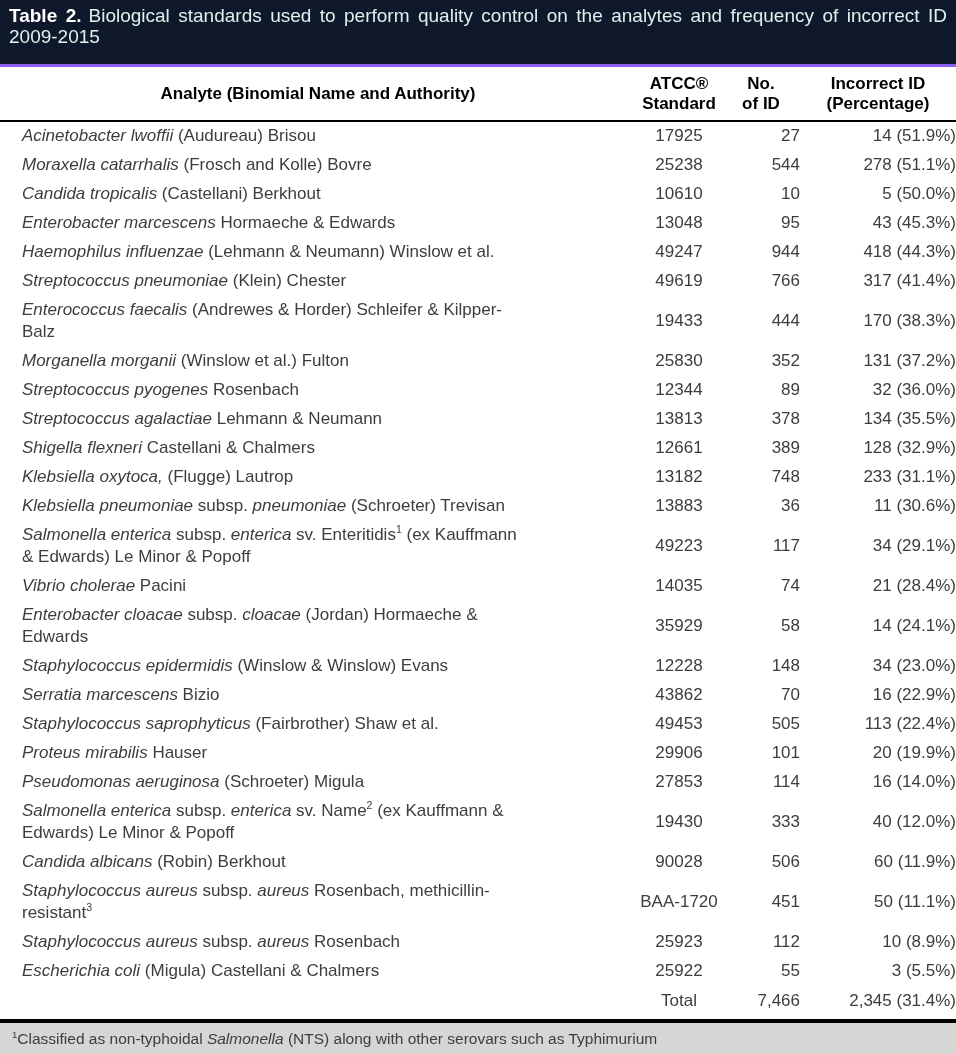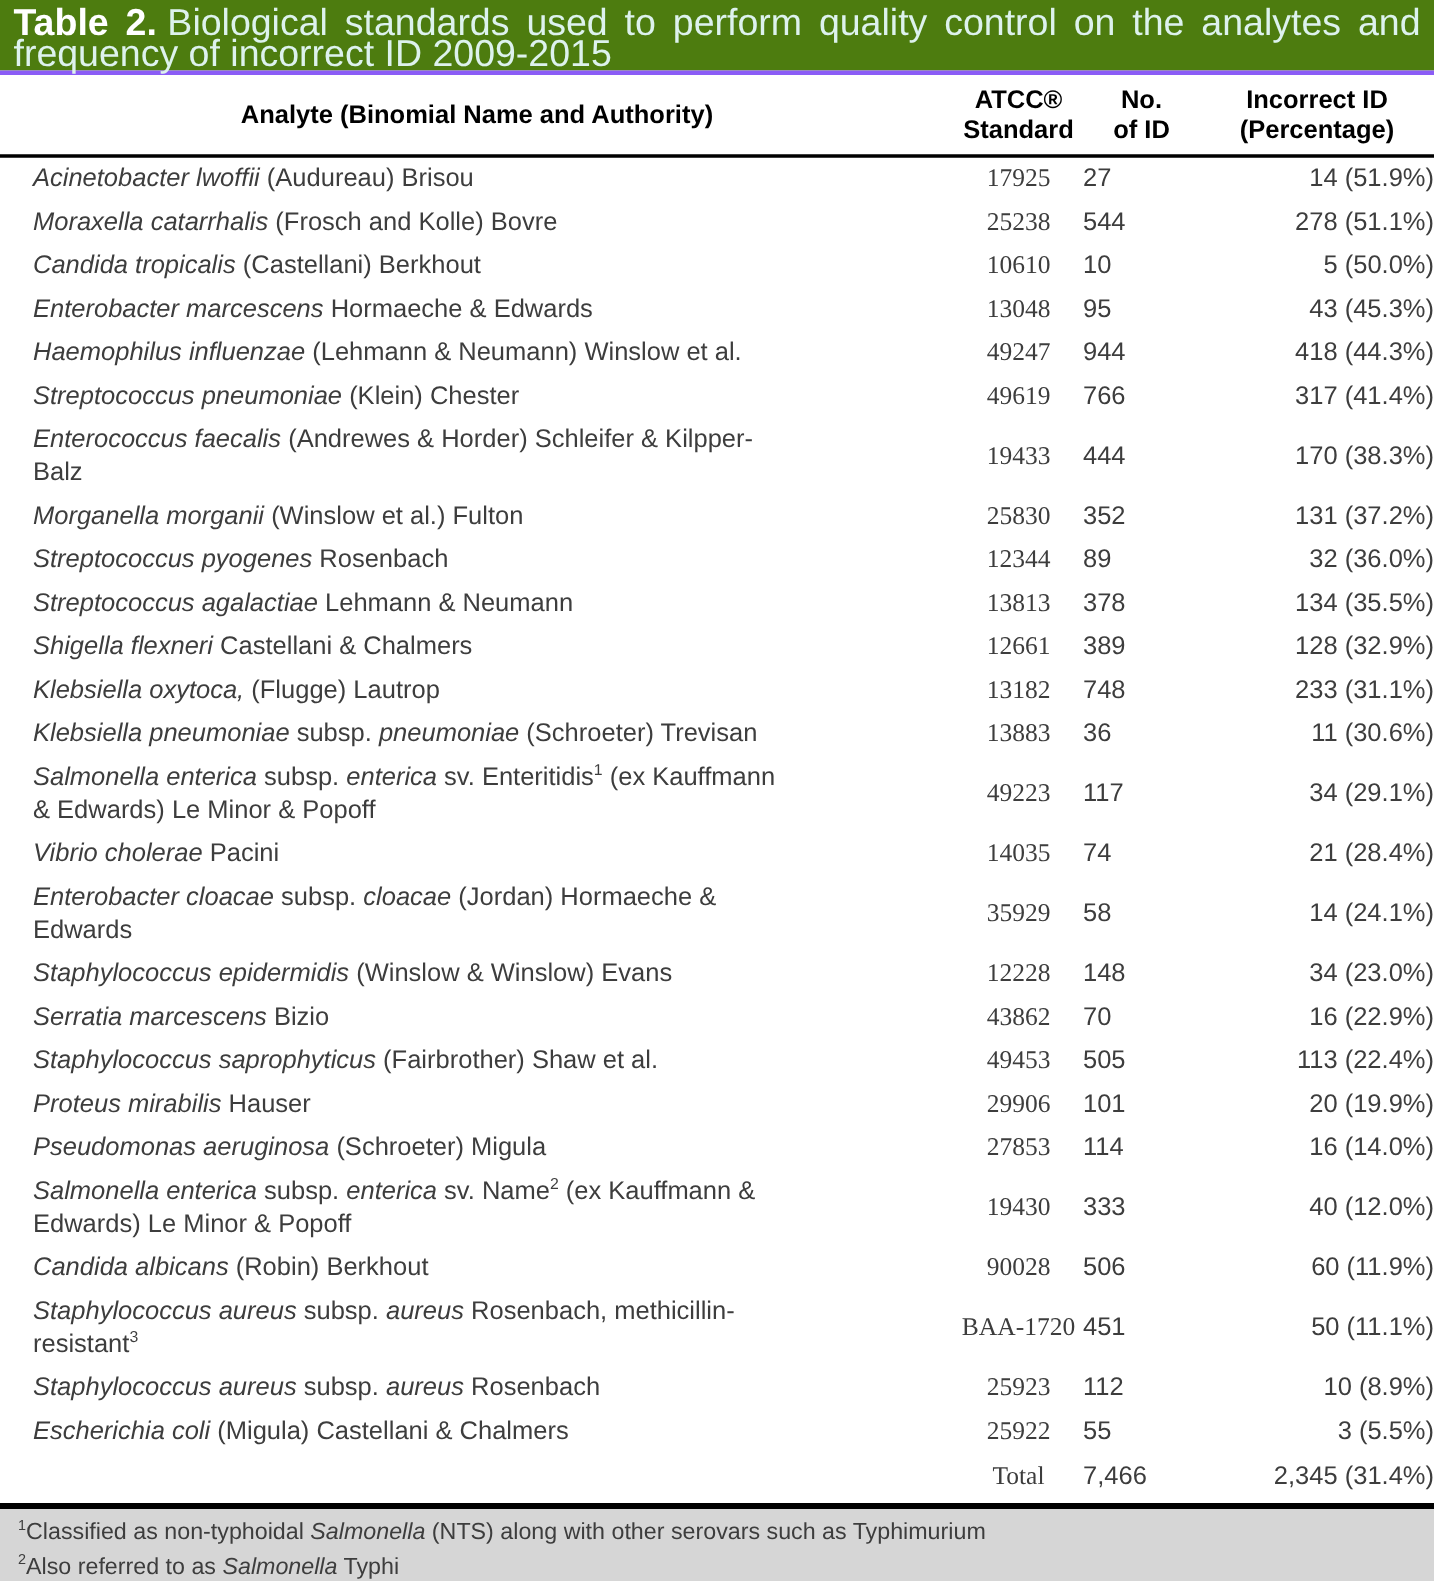--- a/index.html
+++ b/index.html
@@ -5,24 +5,24 @@
   html, body { margin: 0; padding: 0; }
   body {
     width: 956px;
     background: #ffffff;
     color: #3d3d3d;
     font-family: "Liberation Sans", sans-serif;
     -webkit-font-smoothing: antialiased;
   }
   
   .title-bar {
-    background: #4d7c0f;
+    background: #0f172a;
     color: #ddf2ed;
-    padding: 5px 9px 0 9px;
-    font-size: 25px;
+    padding: 5px 9px 17px 9px;
+    font-size: 19px;
     line-height: 21px;
     text-align: justify;
   }
   .title-label {
     color: #ffffff;
     font-weight: bold;
     margin-right: 7px;
   }
   
   table {
@@ -41,22 +41,22 @@
     vertical-align: middle;
     text-align: center;
   }
   tbody td {
     font-size: 17px;
     line-height: 22px;
     padding: 3px 0 4px 0;
     vertical-align: middle;
   }
   .td-analyte  { padding-left: 22px; padding-right: 10px; text-align: left; }
-  .td-standard { text-align: center; font-family: Liberation Serif, serif; }
-  .td-no       { text-align: left; }
+  .td-standard { text-align: center; }
+  .td-no       { text-align: right; }
   .td-incorrect{ text-align: right; padding-left: 24px; }
   i { font-style: italic; }
   sup { font-size: 0.62em; line-height: 0; }
   .total-row td { padding-top: 4px; padding-bottom: 7px; }
   .total-row .td-standard { text-align: center; }
   
   .footnotes {
     background: #d6d6d6;
     border-top: 4px solid #000;
     padding: 5px 12px 12px 12px;

